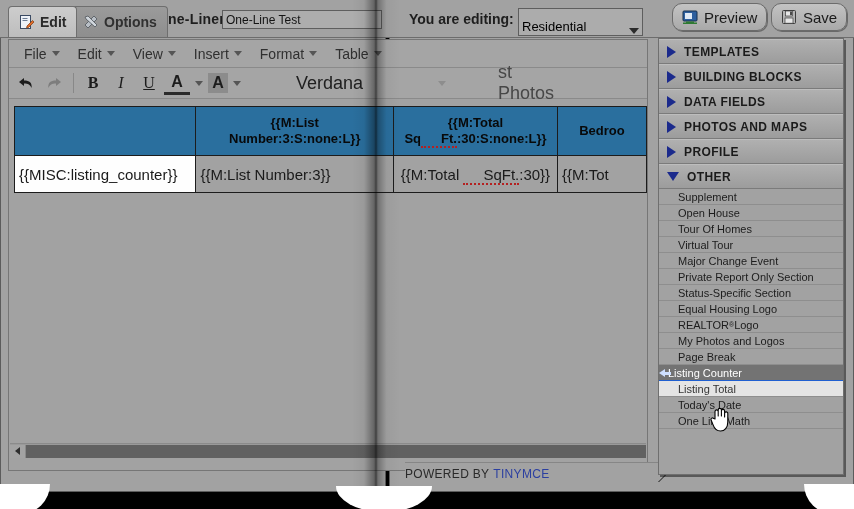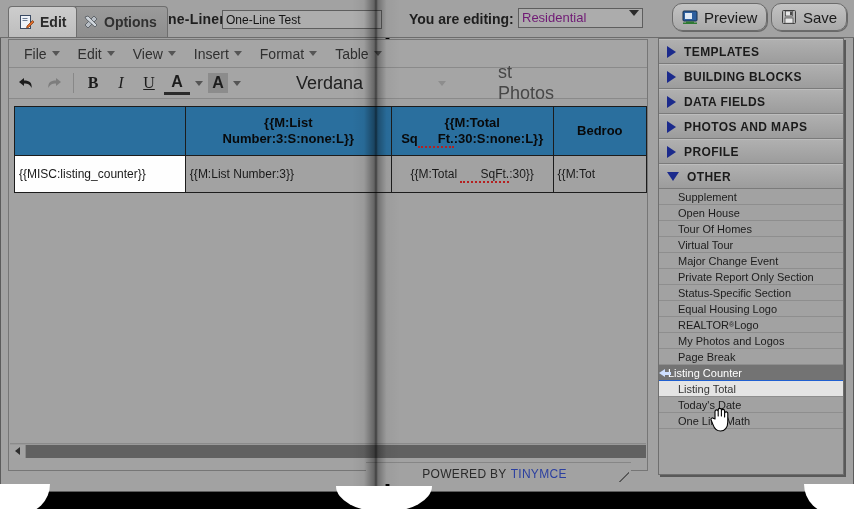--- a/index.html
+++ b/index.html
@@ -60,23 +60,23 @@
 
   #oneliner-label{position:absolute;left:157px;top:11px;font-size:14px;font-weight:bold;color:#1e1e1e;letter-spacing:.2px;}
   #oneliner-input{
     position:absolute;left:222px;top:10px;width:160px;height:19px;
     box-sizing:border-box;background:#adadad;border:1px solid #5e5e5e;
     font-family:"Liberation Sans",sans-serif;font-size:12px;color:#141414;
     padding:1px 3px;
   }
   #editing-label{position:absolute;left:409px;top:11px;font-size:14px;font-weight:bold;color:#1e1e1e;}
   #editing-select{
-    position:absolute;left:518px;top:8px;width:125px;height:20px;box-sizing:border-box;
-    background:#acacac;border:1px solid #5e5e5e;font-size:13px;color:#701a75;
-    padding:1px 3px;display:flex;align-items:flex-start;justify-content:space-between;
+    position:absolute;left:518px;top:8px;width:125px;height:28px;box-sizing:border-box;
+    background:#acacac;border:1px solid #5e5e5e;font-size:13px;color:#000000;
+    padding:1px 3px;display:flex;align-items:flex-end;justify-content:space-between;
   }
   .caret-d{width:0;height:0;border-left:5px solid transparent;border-right:5px solid transparent;border-top:6px solid #2b2b2b;}
 
   .topbtn{
     position:absolute;top:3px;height:28px;box-sizing:border-box;
     border:1px solid #6b6b6b;border-radius:10px;
     background:linear-gradient(to bottom,#c3c3c3,#a9a9a9);
     display:flex;align-items:center;gap:6px;padding:0 9px;
     font-size:15px;color:#1b1b1b;
     box-shadow:1px 1px 0 rgba(0,0,0,.35);
@@ -100,32 +100,32 @@
   .fontname{font-size:18px;color:#202020;padding:0 6px;margin-left:44px;}
   .fontsel{display:flex;align-items:center;width:200px;justify-content:space-between;}
   .fontsel2{display:flex;align-items:center;width:120px;justify-content:space-between;color:#555;}
 
   #canvas{position:absolute;left:0;top:60px;width:100%;bottom:0;background:#a2a2a2;overflow:hidden;}
 
   
   #tbl{position:absolute;left:5px;top:6px;border-collapse:collapse;table-layout:fixed;}
   #tbl td{border:1px solid #1c1c1c;padding:2px 4px;vertical-align:middle;}
   #tbl tr.hdr td{background:#2a6f9e;color:#08090a;font-weight:bold;font-size:13px;text-align:center;line-height:16px;height:44px;}
-  #tbl tr.body td{background:#a2a2a2;color:#1a1a1a;font-size:12px;height:32px;white-space:nowrap;}
+  #tbl tr.body td{background:#a2a2a2;color:#1a1a1a;font-size:15px;height:32px;white-space:nowrap;}
   #tbl tr.body td.white{background:#fefefe;}
   .sq{border-bottom:2px dotted #b52020;padding-left:20px;}
 
   #hscroll{position:absolute;left:1px;right:1px;bottom:12px;height:14px;background:#9a9a9a;border-top:1px solid #8b8b8b;display:flex;align-items:center;}
   #hscroll .arw{width:15px;height:13px;display:flex;align-items:center;justify-content:center;background:#a3a3a3;border-right:1px solid #8a8a8a;}
   .caret-l{width:0;height:0;border-top:4px solid transparent;border-bottom:4px solid transparent;border-right:5px solid #2e2e2e;}
   #hscroll .thumb{flex:1;height:13px;background:#616161;}
 
-  #statusbar{position:absolute;left:366px;top:462px;width:265px;height:22px;
+  #statusbar{position:absolute;left:405px;top:462px;width:265px;height:22px;
      background:#a2a2a2;border-top:1px solid #868686;box-sizing:border-box;
-     display:flex;align-items:center;justify-content:center;padding-right:8px;z-index:30;
+     display:flex;align-items:center;justify-content:flex-start;padding-right:8px;z-index:30;
      font-size:12px;color:#2a2a2a;letter-spacing:.3px;}
   #statusbar .tmce{color:#2b3fa0;margin-left:4px;}
   #resizer{position:absolute;right:2px;bottom:2px;width:10px;height:10px;z-index:31;
      background:
       linear-gradient(to bottom right,transparent 48%,#5a5a5a 48%,#5a5a5a 56%,transparent 56%);}
 
   
   #sidepanel{position:absolute;left:658px;top:38px;width:186px;height:437px;
      background:#a2a2a2;border:1px solid #6f6f6f;box-sizing:border-box;z-index:50;
      box-shadow:2px 2px 0 rgba(0,0,0,.45);overflow:hidden;}

